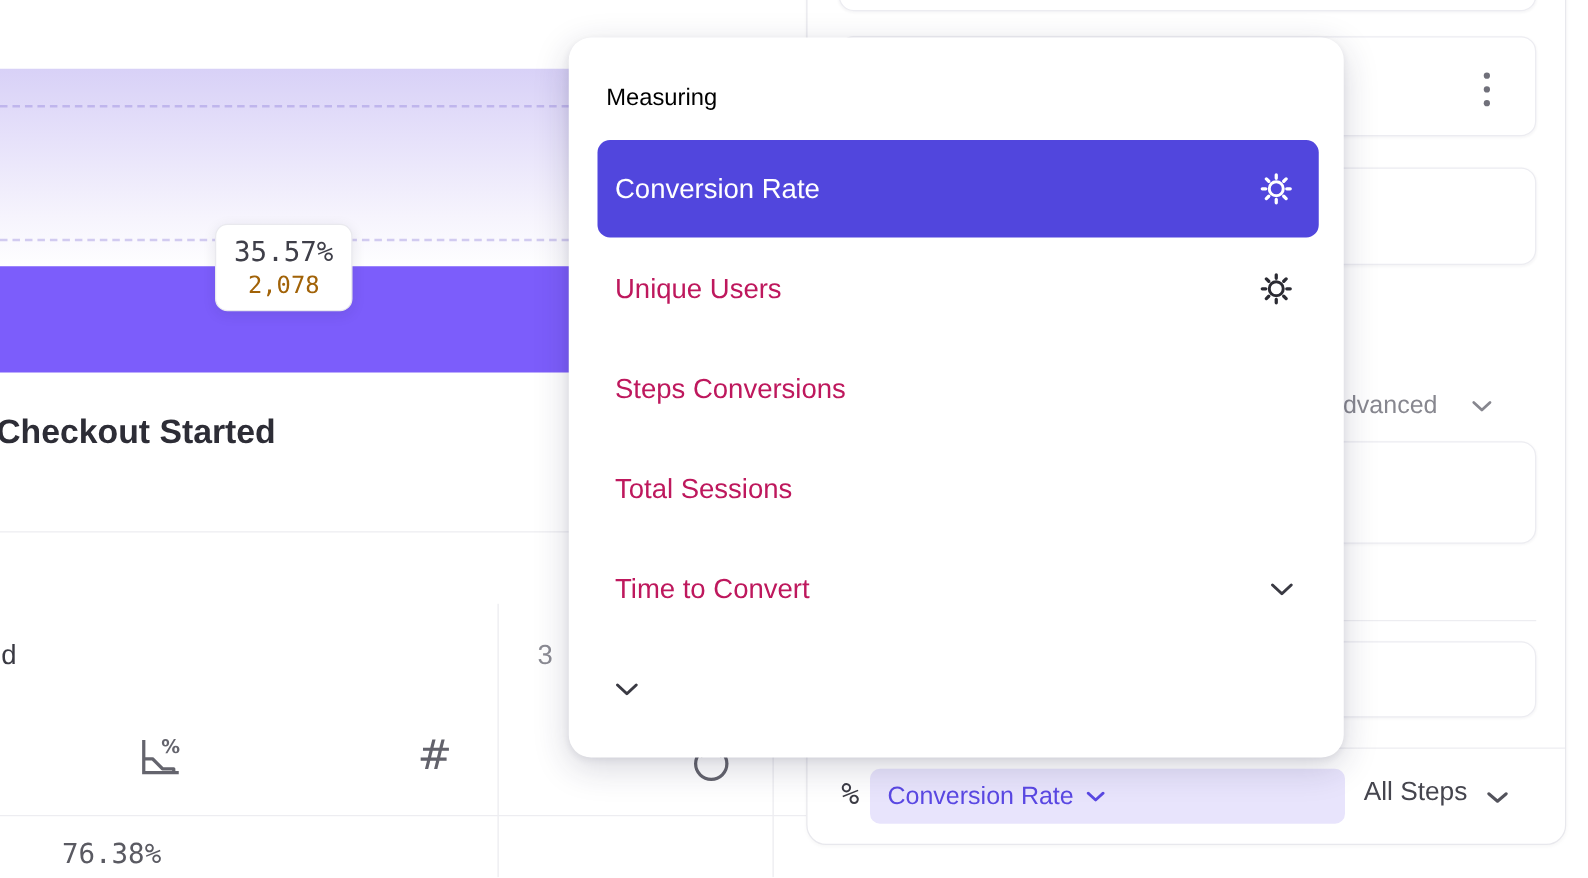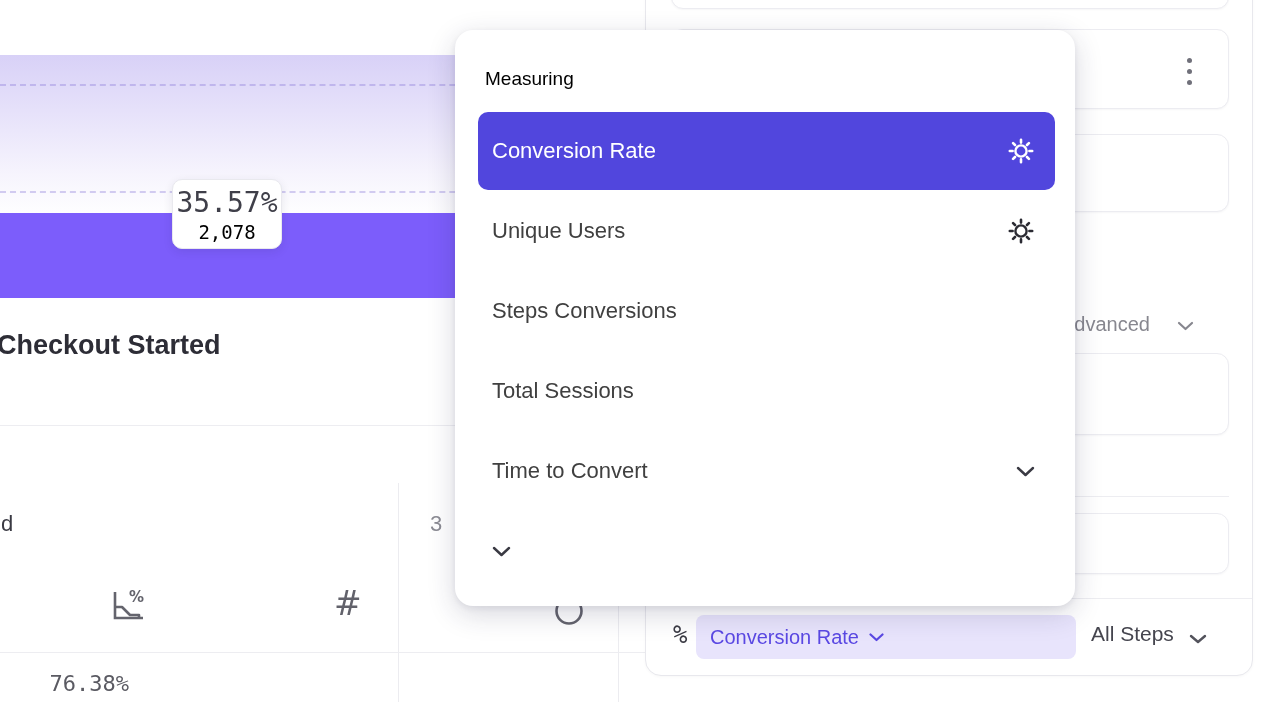--- a/index.html
+++ b/index.html
@@ -9,22 +9,22 @@
 
   
   .chart-band{position:absolute;left:0;top:55px;width:645px;height:158px;
               background:linear-gradient(180deg,#d8d1f7 0%,#e6e1fa 35%,#f6f4fd 75%,#fefeff 100%);}
   .dash{position:absolute;left:0;width:645px;height:0;border-top:2px dashed rgba(124,106,210,.32);}
   .dash1{top:84px;} .dash2{top:191px;}
   .chart-bar{position:absolute;left:0;top:213px;width:645px;height:85px;background:#7c5dfb;}
   .tooltip{position:absolute;left:172px;top:179px;width:108px;height:68px;background:#fff;
            border:1px solid #e9e9ee;border-radius:10px;box-shadow:0 3px 10px rgba(30,30,60,.10);
            display:flex;flex-direction:column;align-items:center;justify-content:center;gap:2px;z-index:6;}
-  .tooltip .rate{font-size:28px;color:#3f3f49;}
-  .tooltip .count{font-size:19px;color:#000000;}
+  .tooltip .rate{font-size:22px;color:#3f3f49;}
+  .tooltip .count{font-size:19px;color:#a16207;}
   .step-title{position:absolute;left:-3px;top:330px;font-size:27px;font-weight:600;color:#2d2d36;}
 
   
   .hline{position:absolute;height:1px;background:#ededf1;}
   .sect-div{left:0;top:425px;width:645px;}
   .row-div{left:0;top:652px;width:645px;}
   .vline{position:absolute;top:483px;width:1px;height:219px;background:#ececf0;}
   .v1{left:398px;} .v2{left:618px;}
   .th-frag{position:absolute;top:511px;font-size:22px;}
   .th1{left:1px;color:#3a3a43;font-weight:500;}
@@ -53,21 +53,21 @@
   .chip span{font-size:20px;font-weight:500;color:#5a48e3;}
   .steps-label{position:absolute;left:445px;top:661px;font-size:21px;font-weight:500;color:#45454e;cursor:pointer;}
   .steps-chev{position:absolute;left:543px;top:669px;cursor:pointer;}
 
   
   .dropdown{position:absolute;left:455px;top:30px;width:620px;height:576px;background:#fff;
             border-radius:18px;box-shadow:0 8px 28px rgba(35,35,70,.18),0 2px 6px rgba(35,35,70,.08);z-index:30;}
   .menu-header{position:absolute;left:30px;top:38px;font-size:19px;color:#000000;}
   .menu-item{position:absolute;left:23px;width:577px;height:78px;display:flex;align-items:center;
              padding:0 20px 0 14px;border-radius:10px;box-sizing:border-box;cursor:pointer;}
-  .menu-item .lbl{flex:1;font-size:22px;font-weight:500;color:#404040;}
+  .menu-item .lbl{flex:1;font-size:22px;font-weight:500;color:#be185d;}
   .menu-item.selected{background:#5146dd;}
   .menu-item.selected .lbl{color:#fff;}
   .mi1{top:82px;} .mi2{top:162px;} .mi3{top:242px;} .mi4{top:322px;justify-content:center;} .mi5{top:402px;} .mi6{top:482px;}
 </style>
 </head>
 <body>
 
 <div class="screen">
 
   <div class="chart-band"></div>

